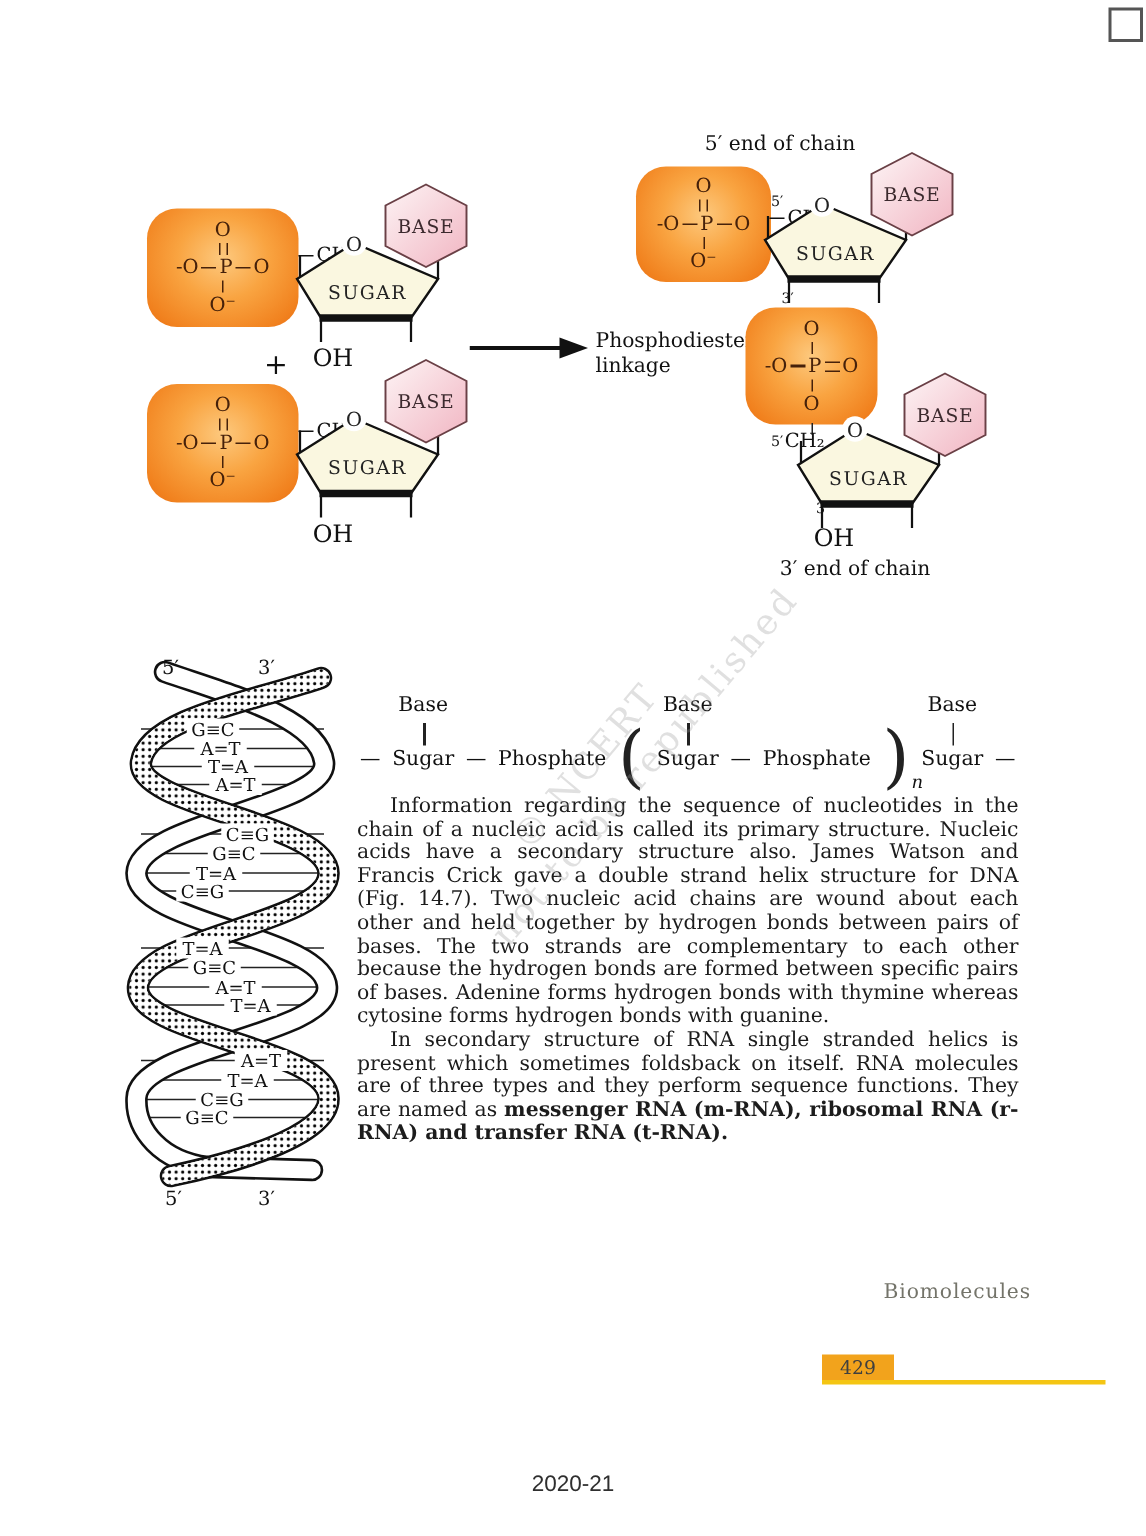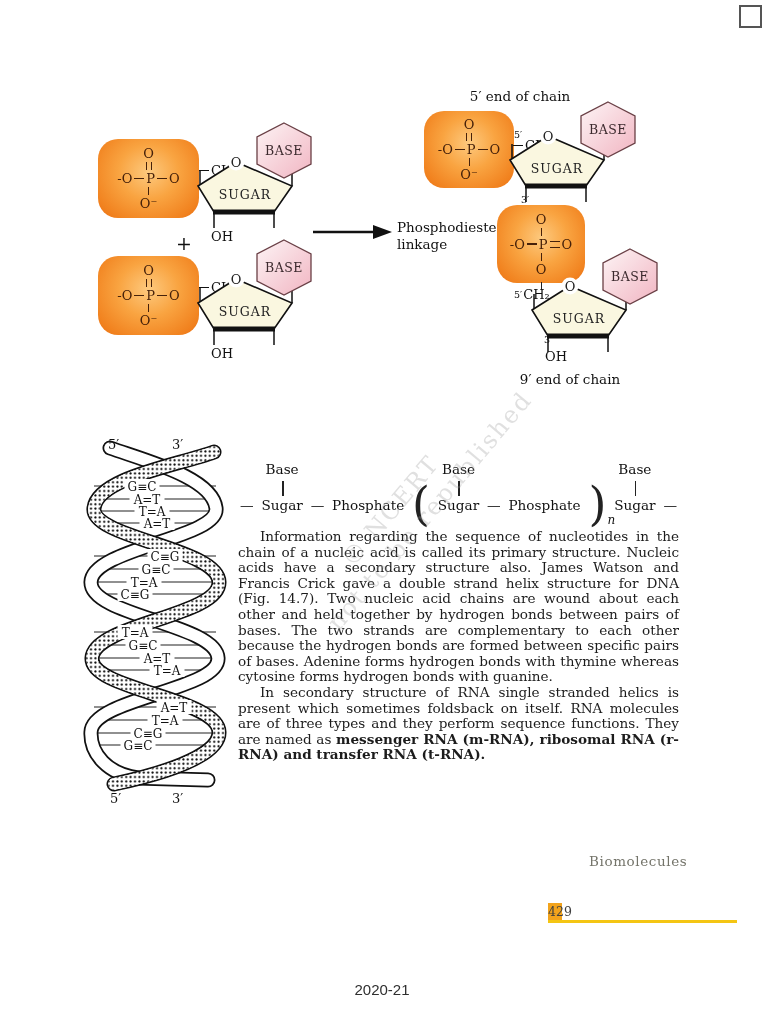--- a/index.html
+++ b/index.html
@@ -16,21 +16,21 @@
         display:flex;flex-direction:column;align-items:center;justify-content:center;
         color:#46210a;font-size:13px;line-height:1;}
   .prow{display:flex;align-items:center;line-height:1;}
   .hb{width:10px;height:1.6px;background:#46210a;margin:0 2px;}
   .hb.dbl{height:5px;background:none;border-top:1.6px solid #46210a;border-bottom:1.6px solid #46210a;}
   .vb{width:0;height:8px;border-left:1.6px solid #46210a;margin:2px 0;}
   .vb.dbl{width:4px;border-right:1.6px solid #46210a;}
 
   .chrow{position:absolute;display:flex;align-items:center;font-size:13px;color:#111;}
   .chrow .hb{background:#111;}
-  .chem-label{position:absolute;font-size:13px;color:#111;}
+  .chem-label{position:absolute;font-size:16px;color:#111;}
   .prime-label{position:absolute;font-size:9.5px;color:#111;}
   .small-center{text-align:center;}
   .fig-note{position:absolute;font-size:13.5px;color:#111;line-height:17px;}
   .plus-sign{position:absolute;font-size:19px;color:#111;}
 
   svg.sugar line{stroke:#111;stroke-width:1.5;}
   svg.sugar .pent{fill:#faf7e0;stroke:#111;stroke-width:1.6;}
   svg.sugar .thick{stroke:#111;stroke-width:5;}
   svg.sugar text{fill:#222;}
   svg.sugar .ringo{font:13px "DejaVu Serif",serif;text-anchor:middle;}
@@ -66,21 +66,21 @@
   svg.helix .dotted{fill:none;stroke:url(#dots);stroke-width:11.5;stroke-linecap:round;}
   svg.helix .rung{stroke:#222;stroke-width:1.1;}
 
   
   .wm{position:absolute;left:298px;top:598px;transform:rotate(-50deg);transform-origin:0 0;
       color:#9a9a9a;opacity:.3;font-size:24px;letter-spacing:2px;pointer-events:none;white-space:nowrap;}
   .wm .l1{margin-left:58px;}
   .wm div{line-height:30px;}
 
   
-  .page-badge{position:absolute;left:548px;top:903px;width:14px;height:17px;background:#f2a31c;
+  .page-badge{position:absolute;left:548px;top:903px;width:48px;height:17px;background:#f2a31c;
               font-size:12.5px;color:#3f3f3f;text-align:center;line-height:17px;}
   .chapter-name{position:absolute;left:589px;top:853px;font-size:13.5px;color:#74746a;letter-spacing:.6px;}
   .footer-rule{position:absolute;left:548px;top:920px;width:189px;height:2.5px;background:#f4c513;}
   .year{position:absolute;left:0;right:0;top:981px;text-align:center;
         font-family:"Liberation Sans",sans-serif;font-size:15px;color:#2f2f2f;}
 </style>
 </head>
 <body>
 
 <svg width="0" height="0" style="position:absolute">
@@ -243,21 +243,21 @@
       <text class="ringo" x="42" y="23">O</text>
       <text class="sglabel" x="51" y="55">SUGAR</text>
     </svg>
     <svg class="hex abs" style="left:600px;top:248px;" width="60" height="57" viewBox="0 0 60 57">
       <polygon points="30,1 57,15 57,42 30,56 3,42 3,15" fill="url(#hexgrad)" stroke="#6a4046" stroke-width="1.3"></polygon>
       <text x="30" y="33">BASE</text>
     </svg>
     <div class="prime-label" style="left:544px;top:334px;"><span>3′</span></div>
     <div class="chem-label small-center" style="left:534px;top:349px;width:44px;"><span>OH</span></div>
     <div class="chem-label small-center" style="left:475px;top:371px;width:190px;font-size:13.5px;">
-      <span>9′ end of chain</span>
+      <span>3′ end of chain</span>
     </div>
 
   </div>
 
   <svg class="helix" width="150" height="372" viewBox="0 0 150 372">
     <defs>
       <pattern id="dots" width="4.4" height="4.4" patternUnits="userSpaceOnUse">
         <rect width="4.4" height="4.4" fill="#fff"></rect>
         <circle cx="2.2" cy="2.2" r="1.05" fill="#000"></circle>
       </pattern>

